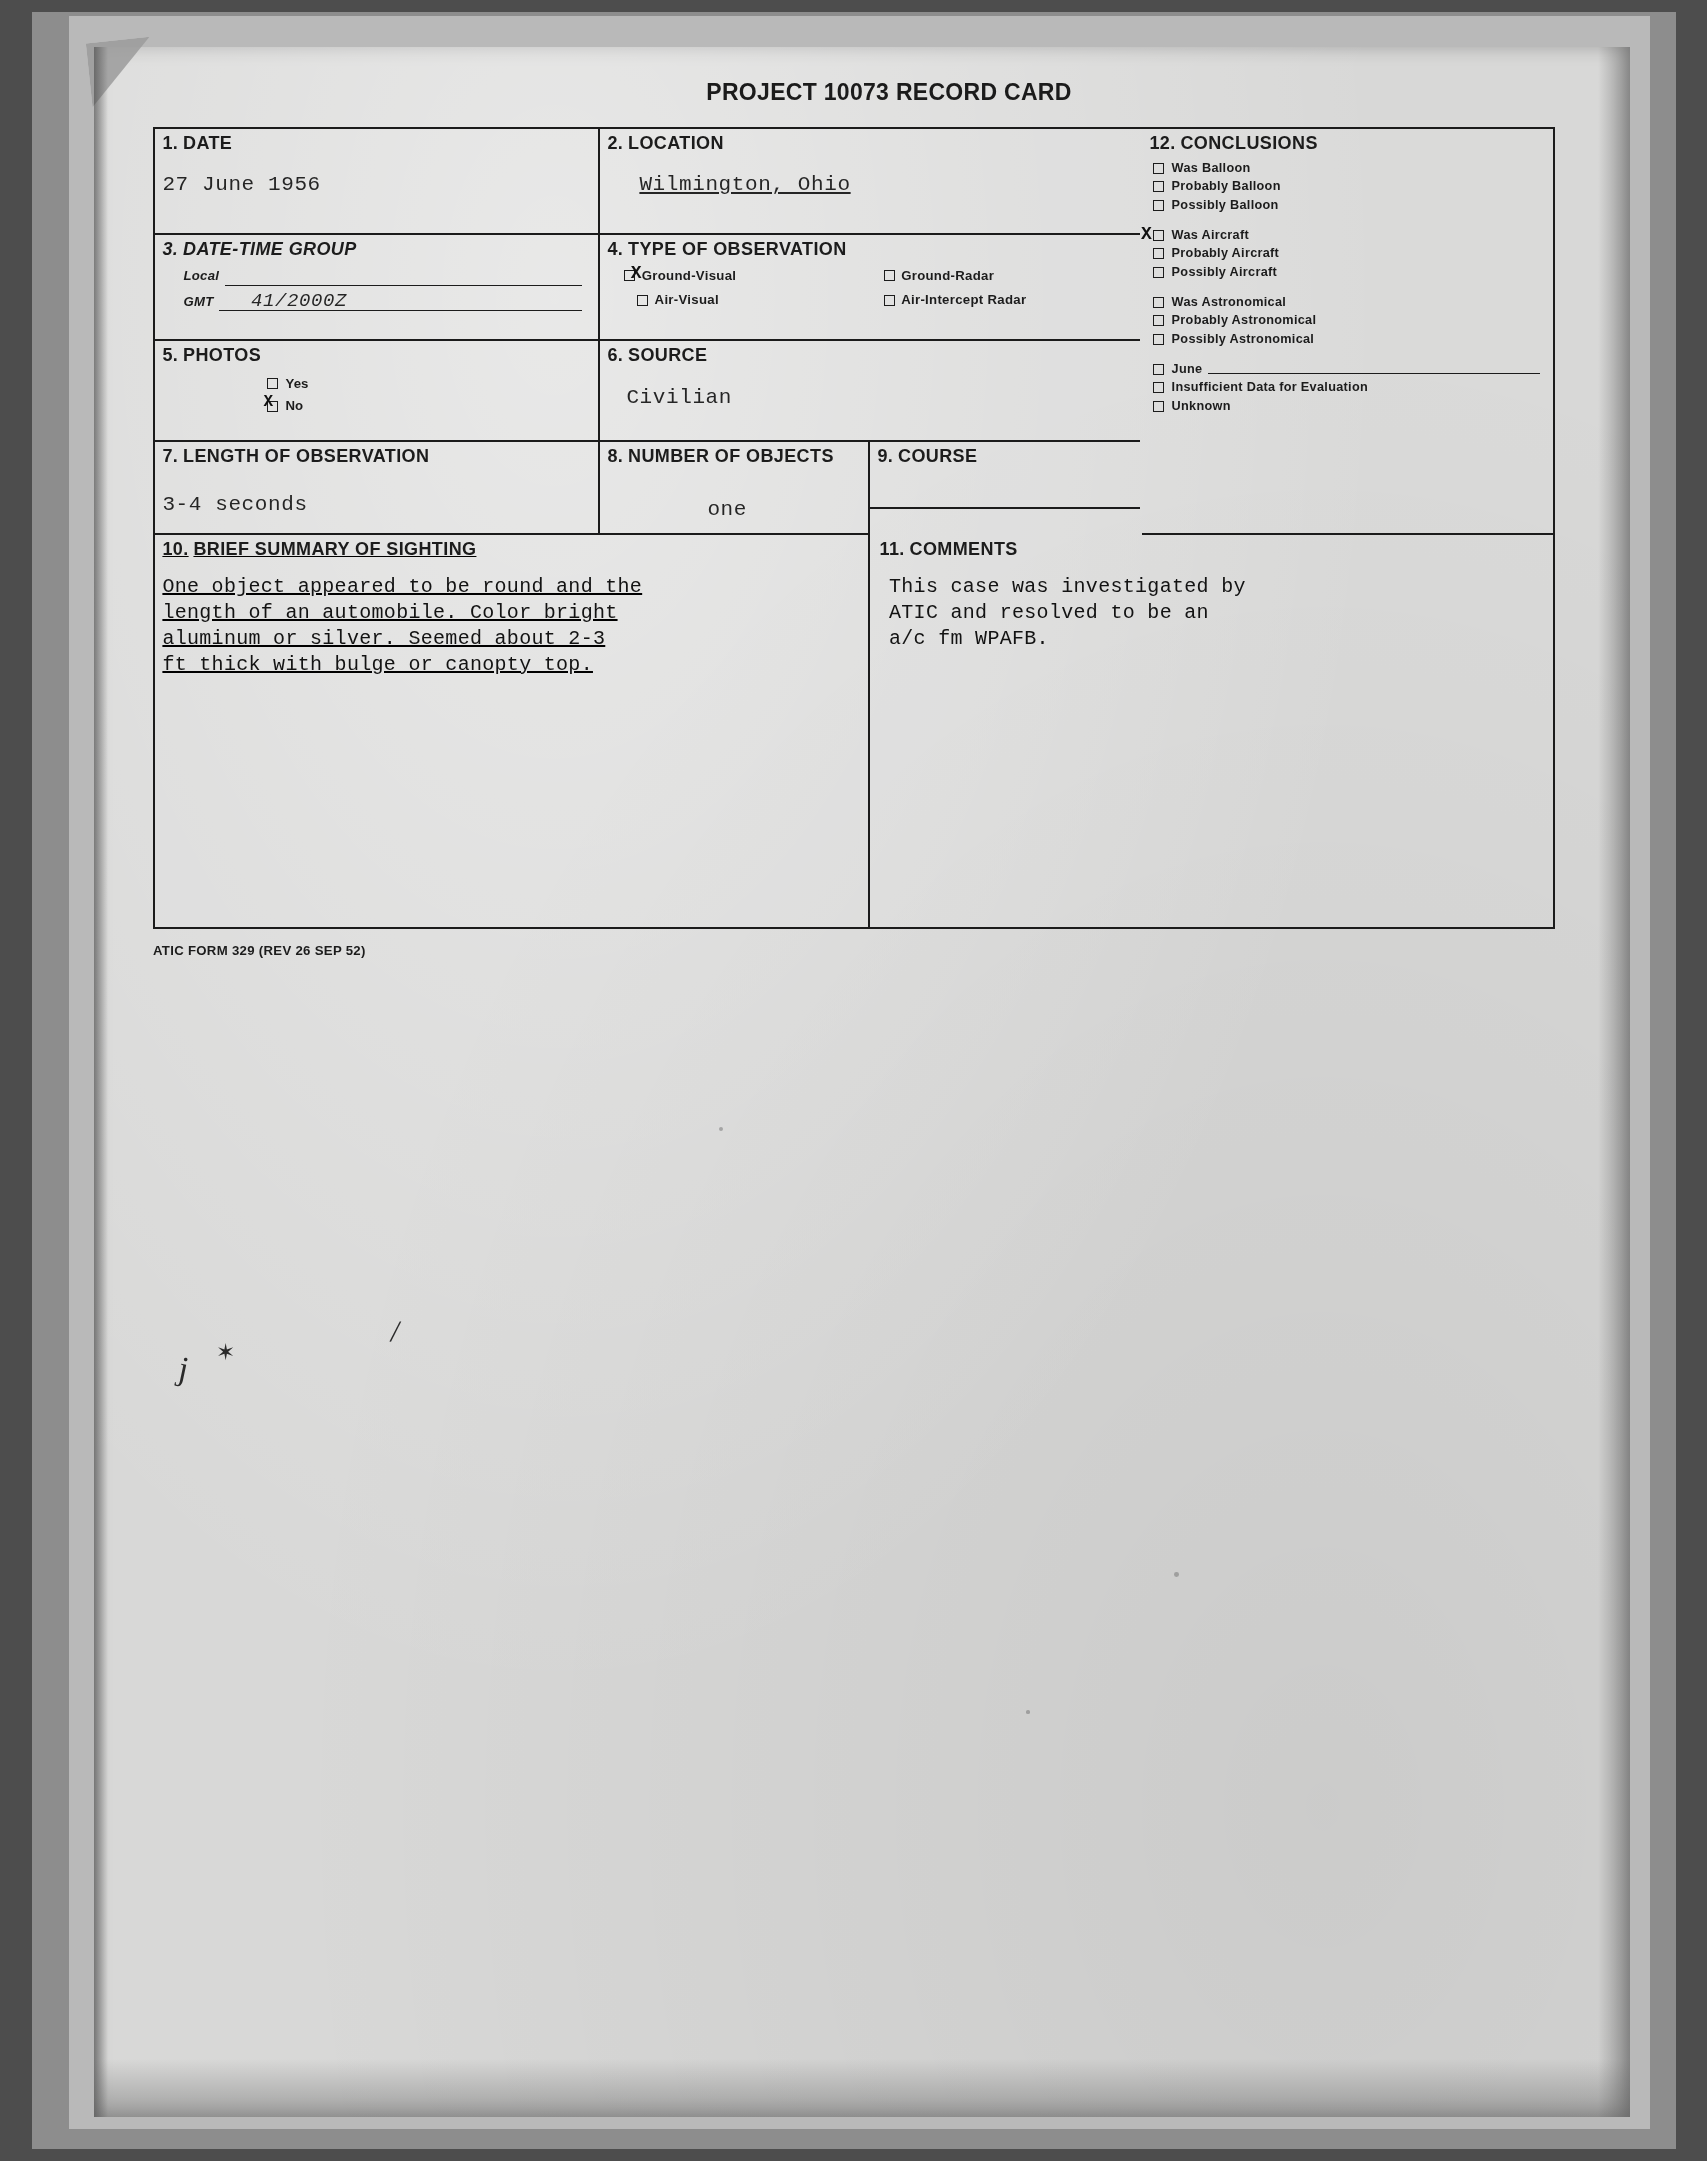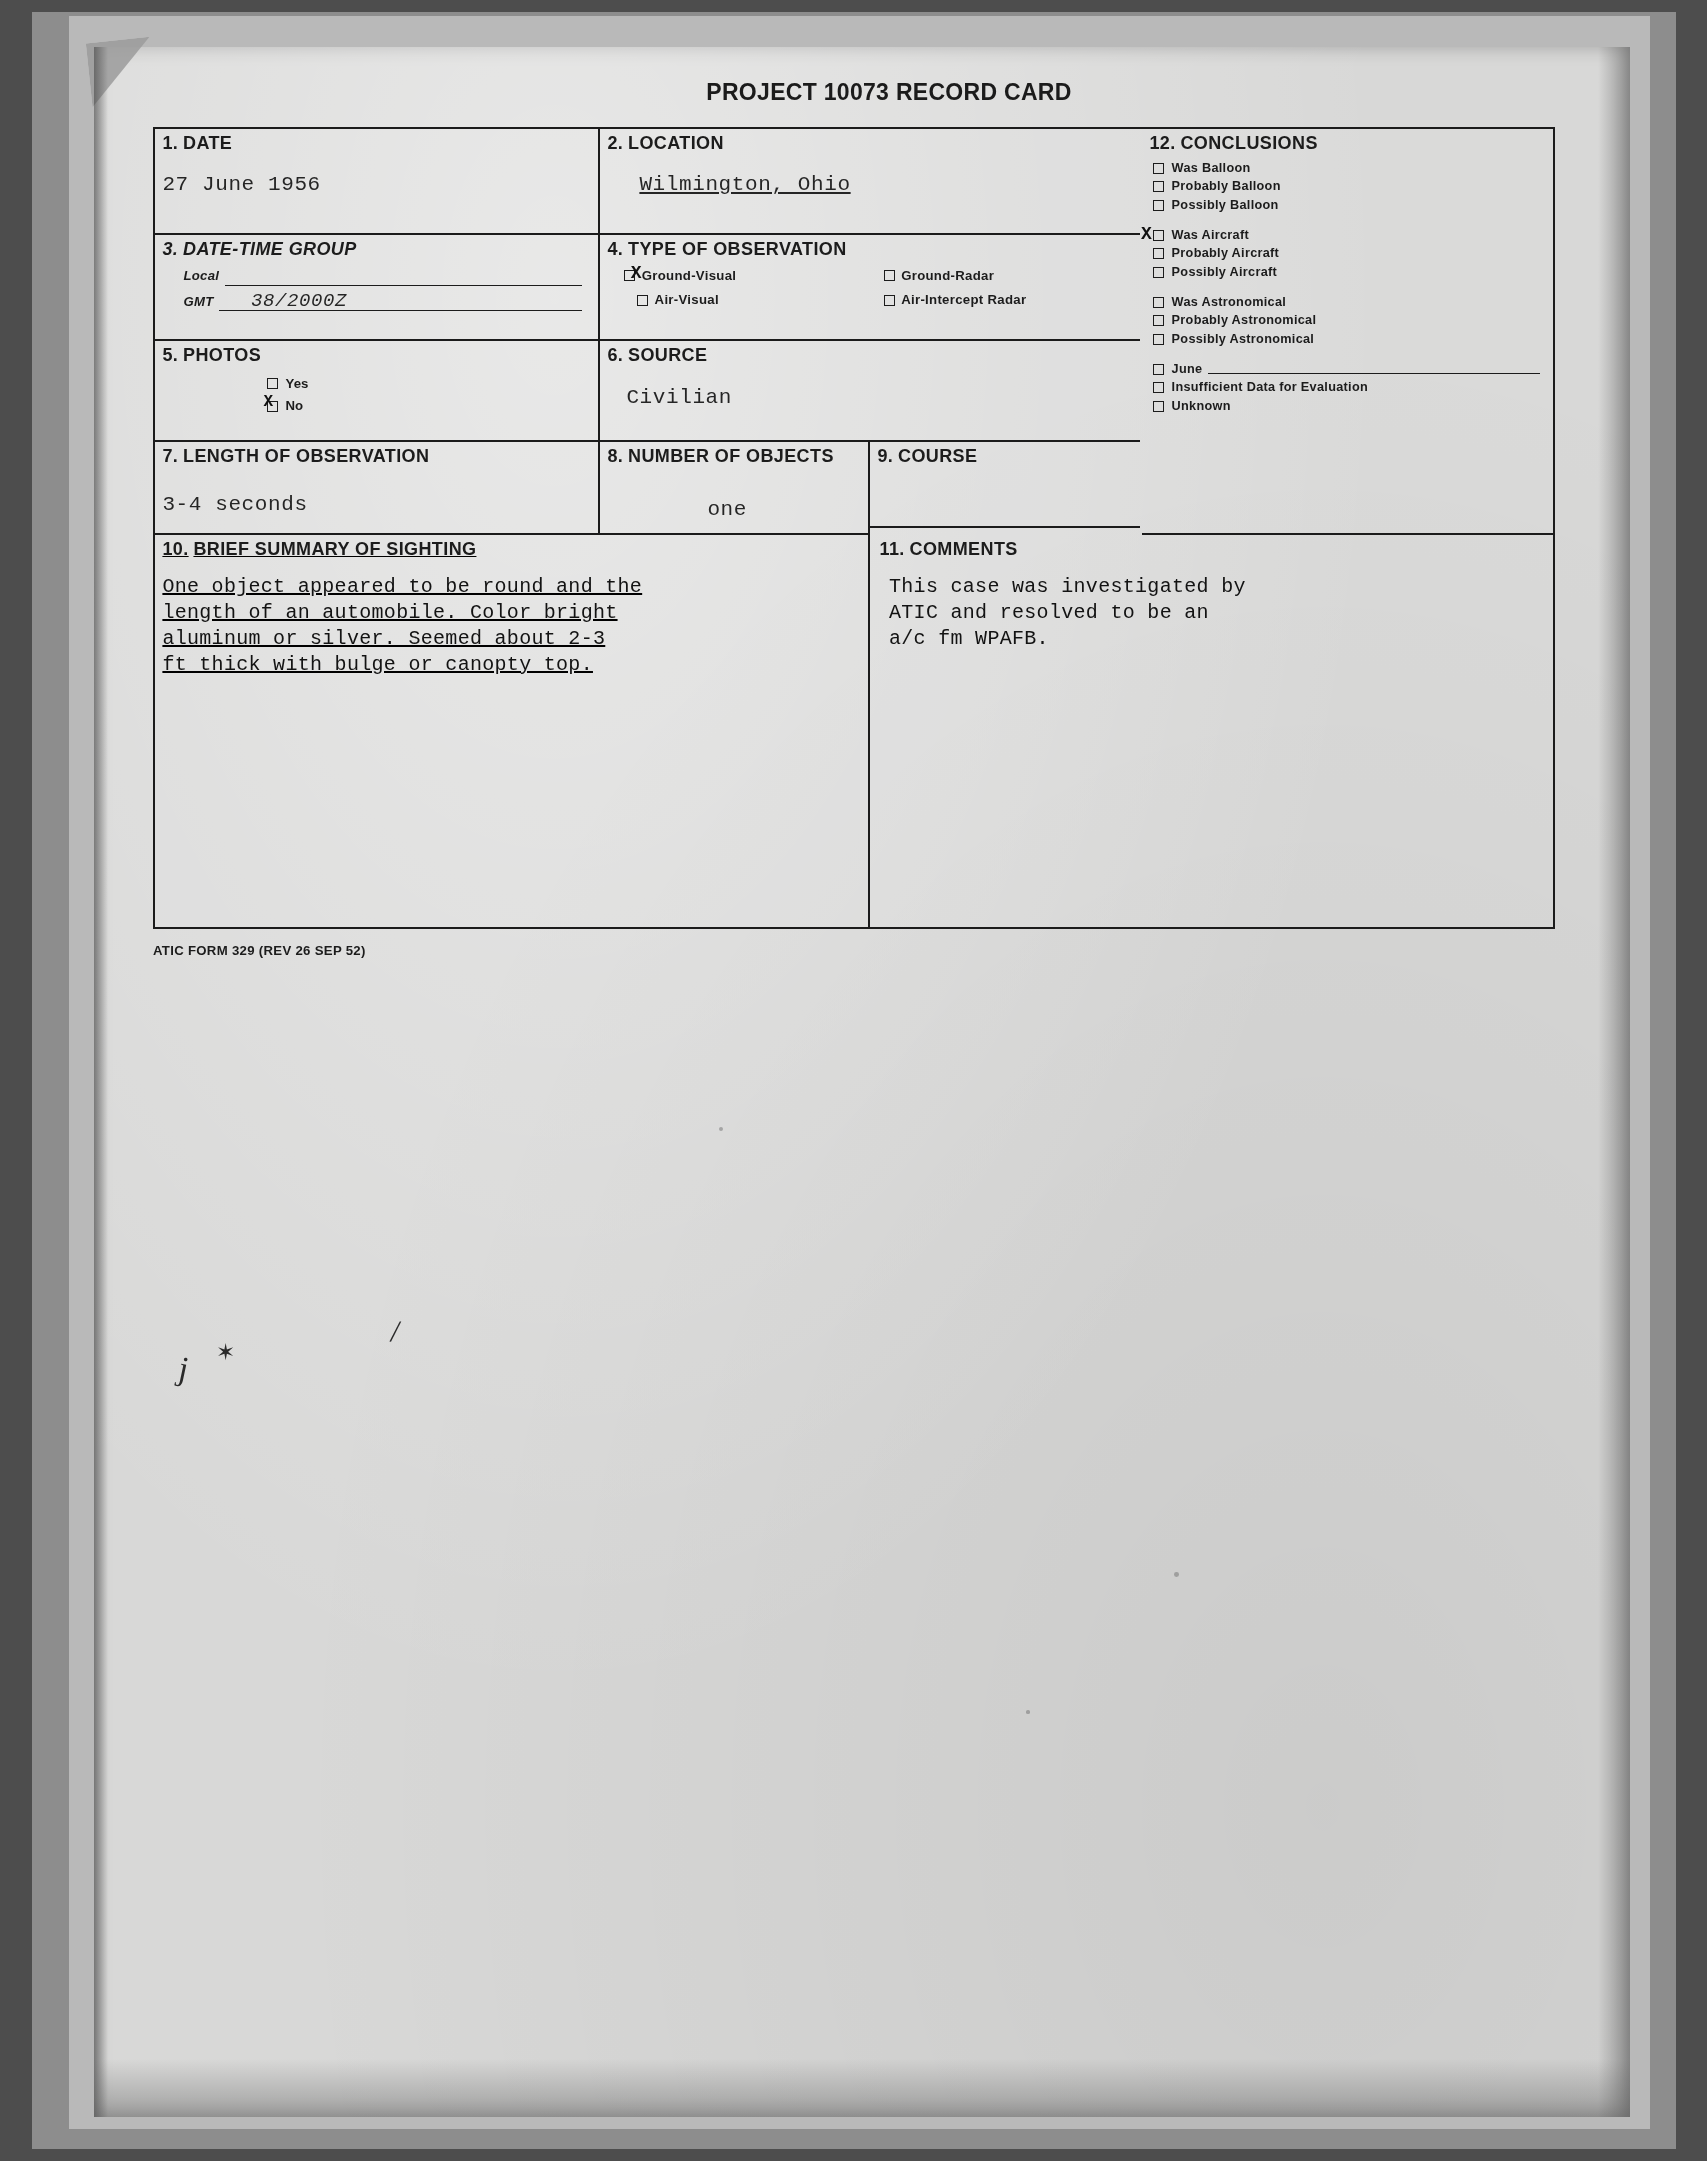--- a/index.html
+++ b/index.html
@@ -124,21 +124,21 @@
   .typed.small { font-size: 19px; }
 
   .c-1 { width: 445px; height: 106px; }
   .c-2 { width: 540px; height: 106px; }
   .c-3 { width: 445px; height: 106px; font-style: italic; }
   .c-4 { width: 540px; height: 106px; }
   .c-5 { width: 445px; height: 101px; }
   .c-6 { width: 540px; height: 101px; }
   .c-7 { width: 445px; height: 93px; }
   .c-8 { width: 270px; height: 93px; }
-  .c-9 { width: 270px; height: 86px; }
+  .c-9 { width: 270px; height: 67px; }
 
   
   .concl {
     width: 411px;
     border-bottom: 2.1px solid #1b1b1b;
     box-sizing: border-box;
     padding: 4.2px 0 0 7.4px;
     position: relative;
   }
   .concl-list { margin-top: 7.4px; }
@@ -321,21 +321,21 @@
                 </div>
                 <div class="field-line" style="padding-left:21px;">
                   <span class="fl-lbl">Local</span>
                   <span class="ul">
                     <span class="typed small"></span>
                   </span>
                 </div>
                 <div class="field-line" style="padding-left:21px;">
                   <span class="fl-lbl">GMT</span>
                   <span class="ul">
-                    <span class="typed small">38/2000Z</span>
+                    <span class="typed small">41/2000Z</span>
                   </span>
                 </div>
               </div>
 
               <div class="cell c-4" style="border-right:none;">
                 <div class="lbl">
                   <span class="num">4.</span><span>TYPE OF OBSERVATION</span>
                 </div>
                 <div class="obs-grid" style="padding-left:13.8px;">
                   <div class="obs">

